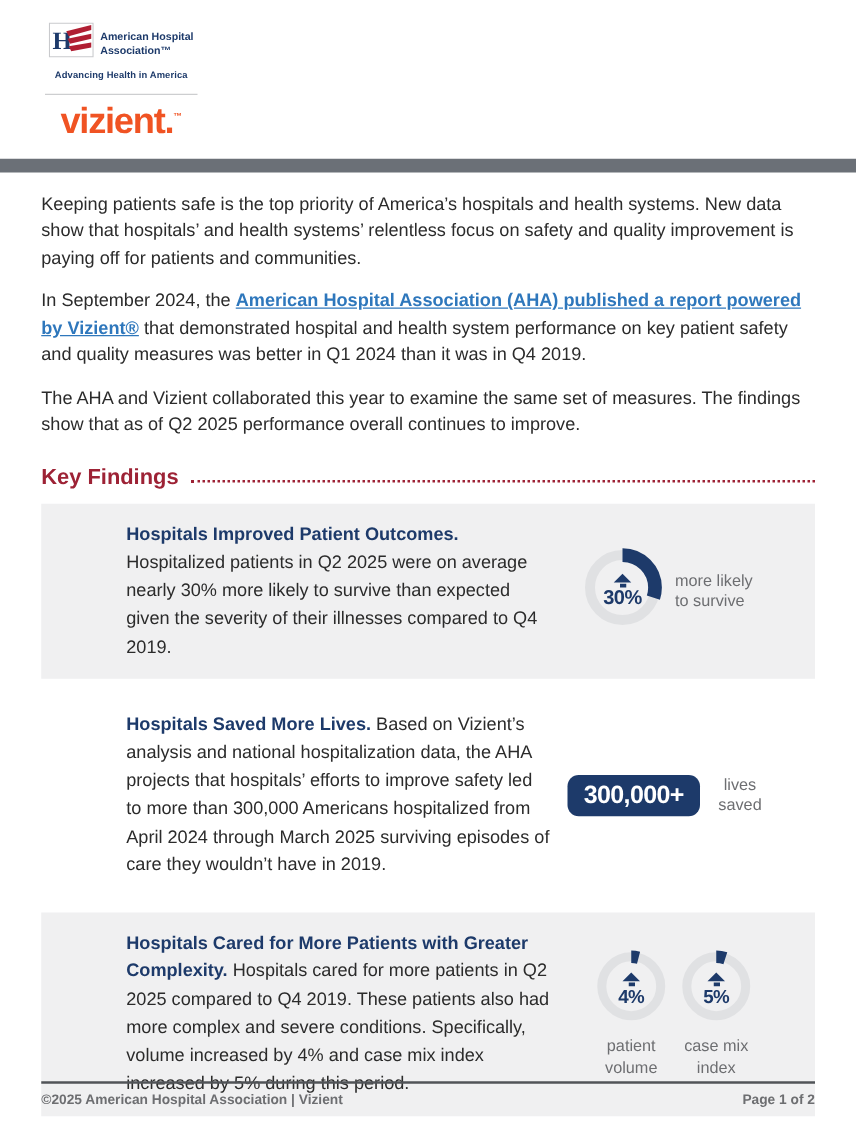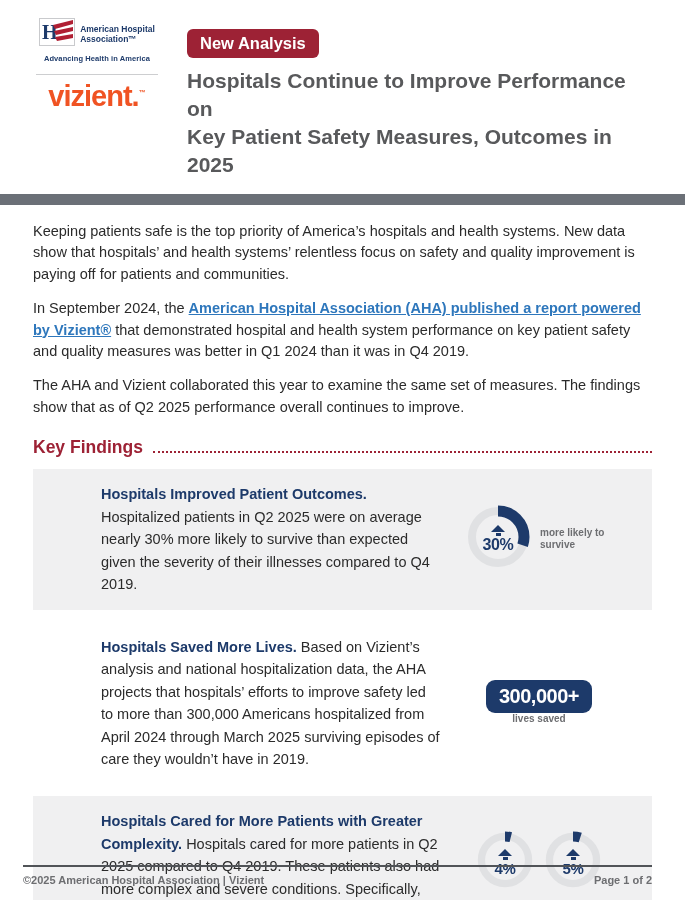--- a/index.html
+++ b/index.html
@@ -43,39 +43,39 @@
   .kf-title{color:var(--red);font-weight:bold;font-size:17.5px;white-space:nowrap;}
   .kf-dots{flex:1;height:10px;border-bottom:2px dotted var(--red);margin-left:10px;}
   
   .findings{padding:0 33px;}
   .finding{display:flex;align-items:center;gap:14px;padding:14px 28px;margin-bottom:12px;}
   .finding.gray{background:var(--block-bg);}
   .f-text{flex:1;font-size:14.5px;line-height:1.55;margin-left:40px;}
   .f-text strong{color:var(--navy);}
   .f-graphic{width:170px;flex-shrink:0;display:flex;align-items:center;justify-content:center;}
   .f-graphic.row{gap:10px;}
-  .f-graphic.col{flex-direction:column;gap:0;justify-content:center;}
+  .f-graphic.col{flex-direction:row;gap:0;justify-content:center;}
   .donut-wrap{position:relative;flex-shrink:0;}
   .donut-inner{position:absolute;inset:0;display:flex;flex-direction:column;
                align-items:center;justify-content:center;gap:1px;}
   .donut-value{font-weight:bold;color:var(--navy);font-size:16px;letter-spacing:-0.4px;line-height:1;}
   .pair .donut-value{font-size:15px;}
-  .stat-label{color:var(--label-gray);font-weight:bold;font-size:10px;line-height:1.25;}
+  .stat-label{color:var(--label-gray);font-weight:normal;font-size:13px;line-height:1.25;}
   .stat-label.center{text-align:center;}
   .badge-stat{background:var(--navy);color:#fff;font-weight:bold;font-size:20px;
               padding:5px 13px;border-radius:9px;letter-spacing:-0.5px;}
   .pair{display:flex;gap:16px;}
   .unit{display:flex;flex-direction:column;align-items:center;gap:6px;}
   
   .arr{display:flex;flex-direction:column;align-items:center;}
   .arr .tri-up{width:0;height:0;border-left:7px solid transparent;border-right:7px solid transparent;
                border-bottom:7px solid var(--navy);}
   .arr .stem{width:5px;height:3px;background:var(--navy);margin-top:1px;}
   
-  .footer{position:absolute;left:23px;right:33px;bottom:14px;}
+  .footer{position:absolute;left:33px;right:33px;bottom:14px;}
   .footer-line{border-top:2px solid #515458;margin-bottom:7px;}
   .footer-row{display:flex;justify-content:space-between;font-size:11px;
               color:var(--label-gray);font-weight:600;}
 </style>
 </head>
 <body>
 
 <div class="header">
   <div class="logo-col">
     <div class="aha-logo">
@@ -89,27 +89,20 @@
         </svg>
       </span>
       <span class="aha-name">
         <span>American Hospital</span><br>
         <span>Association™</span>
       </span>
     </div>
     <div class="aha-tagline">Advancing Health in America</div>
     <div class="logo-divider"></div>
     <div class="vizient"><span>vizient.</span><sup>™</sup></div>
-  </div>
-  <div class="head-right">
-    <span class="badge">New Analysis</span>
-    <div class="title">
-      <span>Hospitals Continue to Improve Performance on</span><br>
-      <span>Key Patient Safety Measures, Outcomes in 2025</span>
-    </div>
   </div>
 </div>
 
 <div class="gray-bar"></div>
 
 <div class="intro">
   <p>Keeping patients safe is the top priority of America’s hospitals and health systems. New data show that hospitals’ and health systems’ relentless focus on safety and quality improvement is paying off for patients and communities.</p>
   <p>
     <span>In September 2024, the</span>
     <a class="report-link">American Hospital Association (AHA) published a report powered by Vizient®</a>

